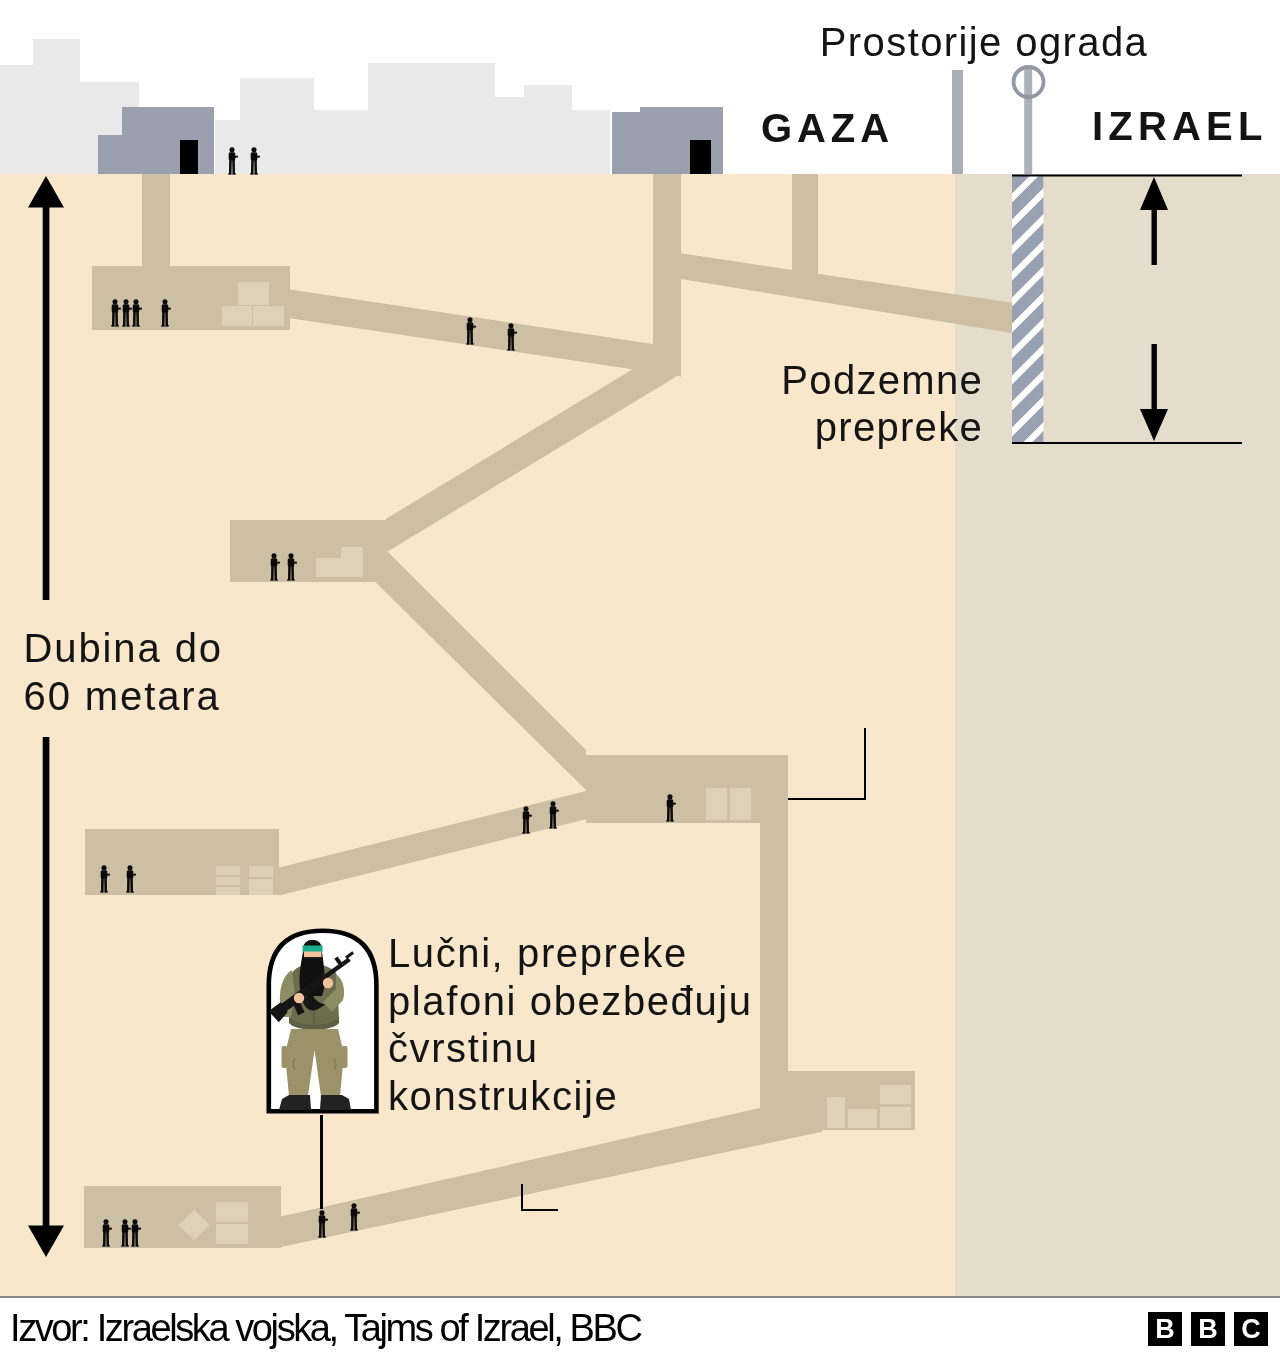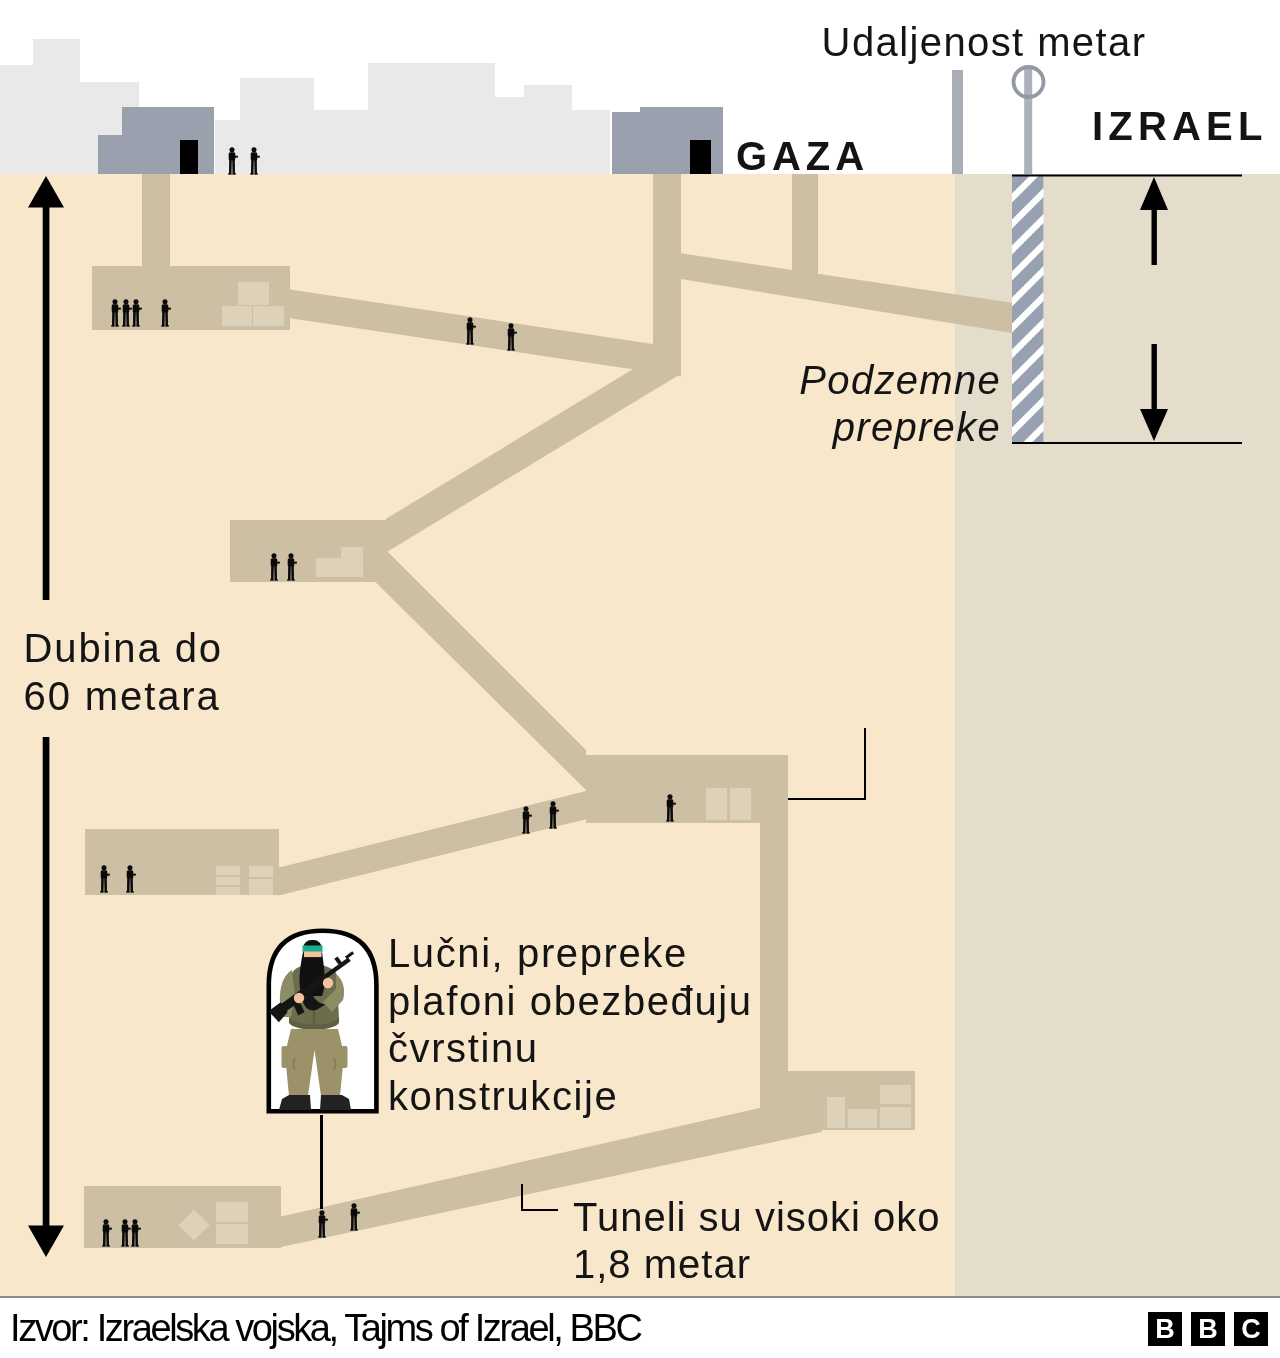--- a/index.html
+++ b/index.html
@@ -278,36 +278,34 @@
     <g>
       <rect x="1148" y="1312" width="34" height="34" fill="#000"></rect>
       <rect x="1191" y="1312" width="34" height="34" fill="#000"></rect>
       <rect x="1234" y="1312" width="34" height="34" fill="#000"></rect>
       <text x="1165" y="1338" fill="#fff" font-size="27" font-weight="bold" text-anchor="middle" font-family="Liberation Sans, sans-serif">B</text>
       <text x="1208" y="1338" fill="#fff" font-size="27" font-weight="bold" text-anchor="middle" font-family="Liberation Sans, sans-serif">B</text>
       <text x="1251" y="1338" fill="#fff" font-size="27" font-weight="bold" text-anchor="middle" font-family="Liberation Sans, sans-serif">C</text>
     </g>
   </svg>
 
-  <div class="txt" style="left:984px;top:19.4px;letter-spacing:1.4px;transform:translateX(-50%);">Udaljenost metar</div>
-
-  <div class="txt b" style="left:736px;top:105.4px;letter-spacing:4.9px;margin-top:28px;">GAZA</div>
+  <div class="txt" style="left:984px;top:19.4px;letter-spacing:1.4px;transform:translateX(-50%);">Prostorije ograda</div>
+
+  <div class="txt b" style="left:761px;top:105.4px;letter-spacing:4.9px;">GAZA</div>
 
   <div class="txt b" style="left:1092px;top:103px;letter-spacing:5.2px;">IZRAEL</div>
 
 
-  <div class="txt" style="right:279px;top:356.5px;text-align:right;letter-spacing:1.3px;font-style:italic;">Podzemne
+  <div class="txt" style="right:297px;top:356.5px;text-align:right;letter-spacing:1.3px;">Podzemne
 prepreke</div>
 
   <div class="txt" style="left:23.5px;top:625px;letter-spacing:1.9px;">Dubina do
 60 metara</div>
 
 
   <div class="txt" style="left:388px;top:930.4px;letter-spacing:1.6px;">Lučni, prepreke
 plafoni obezbeđuju
 čvrstinu
 konstrukcije</div>
 
-  <div class="txt" style="left:573px;top:1193.5px;letter-spacing:1.0px;">Tuneli su visoki oko
-1,8 metar</div>
 
   <div class="txt" style="left:10px;top:1305px;color:#000000;font-size:38px;letter-spacing:-2.4px;">Izvor: Izraelska vojska, Tajms of Izrael, BBC</div>
 </div>
 
 </body></html>

